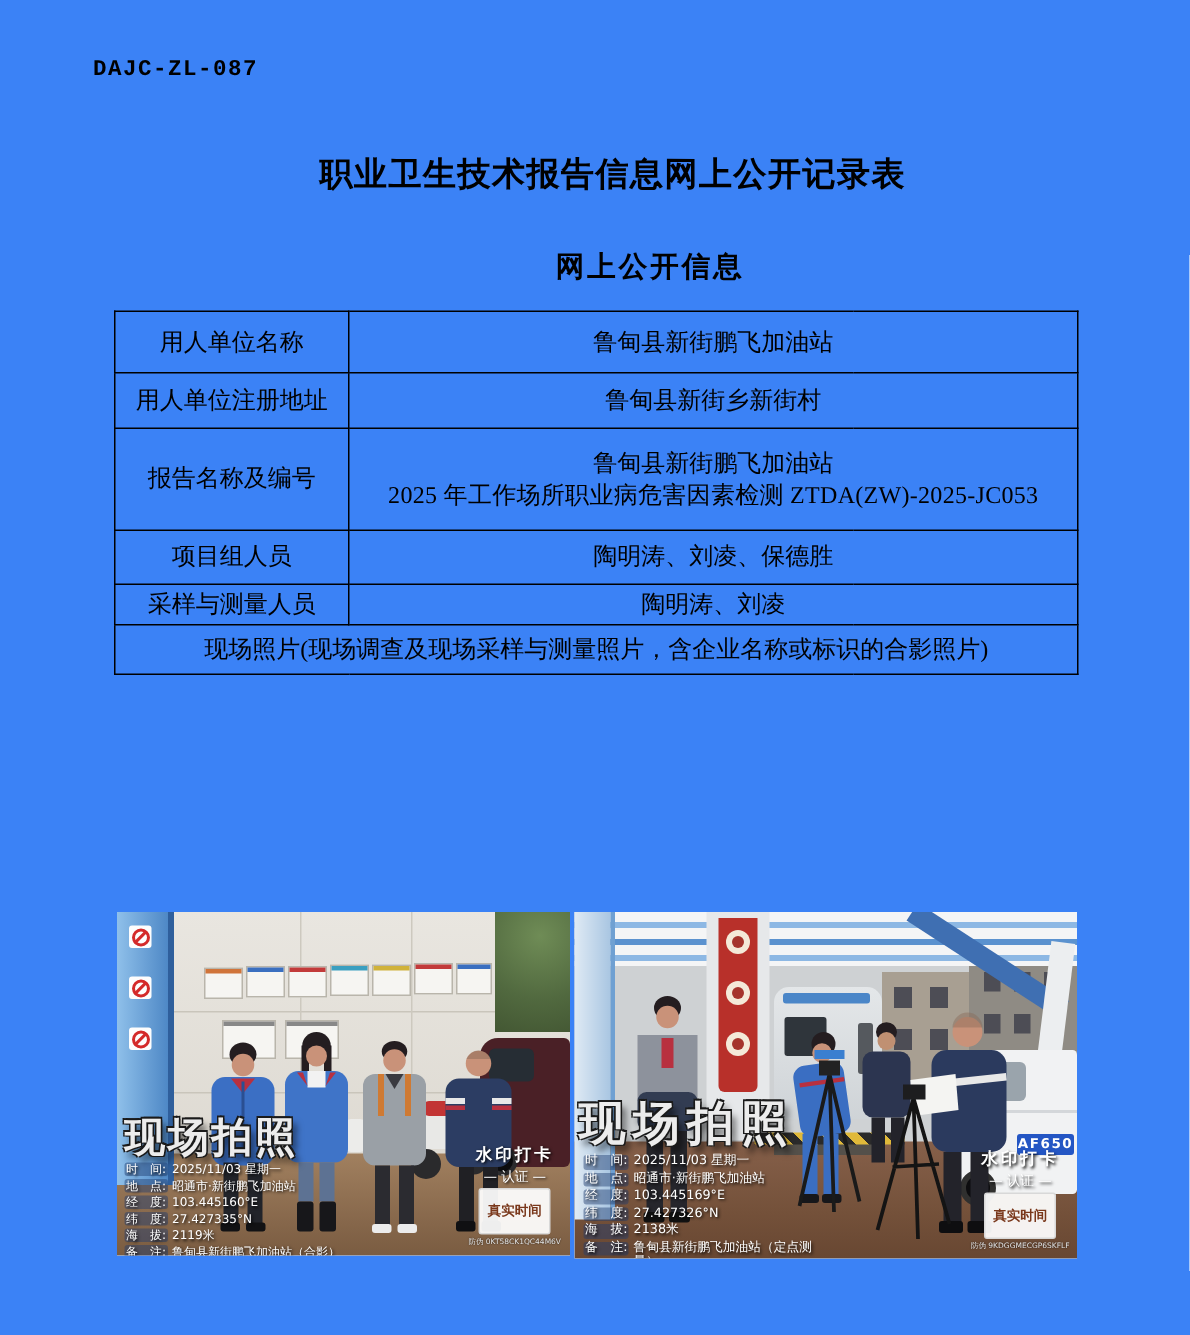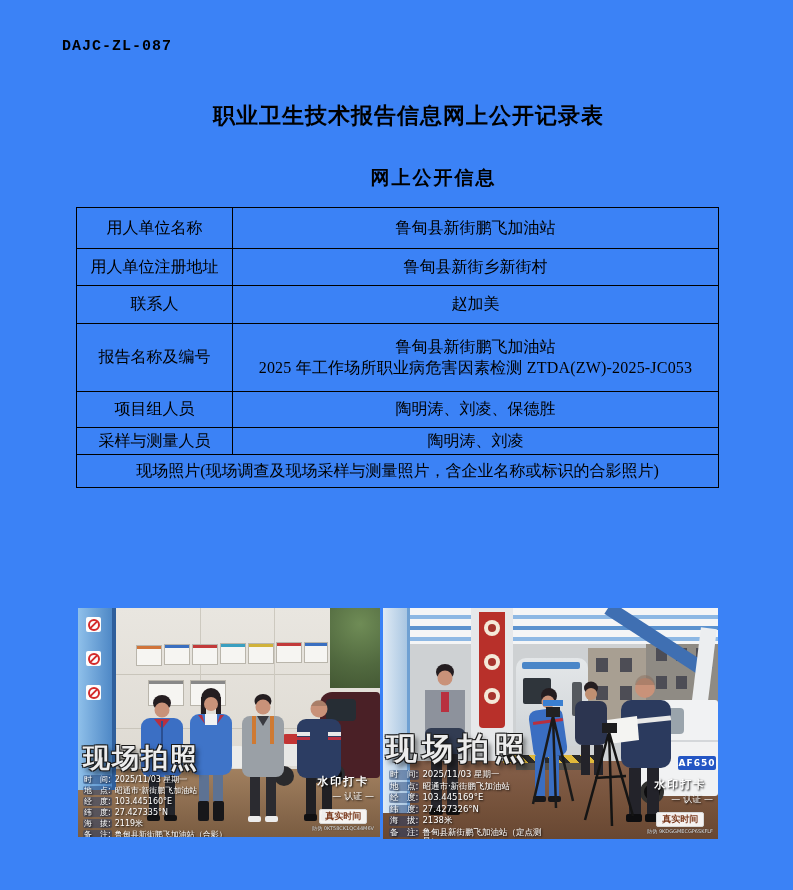--- a/index.html
+++ b/index.html
@@ -32,23 +32,23 @@
             font-weight:800;text-shadow:1px 1px 0 #1a1a1a,-1px -1px 0 #1a1a1a,1px -1px 0 #1a1a1a,
             -1px 1px 0 #1a1a1a,3px 4px 5px rgba(0,0,0,.65);z-index:6;}
   .wm-rows{position:absolute;z-index:6;color:#fff;font-family:"DejaVu Sans", sans-serif;}
   .wm-row{display:flex;gap:3px;margin-bottom:2px;align-items:flex-start;
           text-shadow:1px 1px 2px rgba(0,0,0,.9);}
   .wm-k{background:rgba(30,60,110,.45);border-radius:2px;padding:0 1px;flex:0 0 auto;}
   .wm-v{display:inline-block;}
   .wm-stamp{position:absolute;z-index:6;text-align:center;color:#fff;
             font-family:"DejaVu Sans", sans-serif;}
   .stamp-t{font-size:11px;font-weight:bold;letter-spacing:2px;text-shadow:1px 1px 2px #000;}
-  .stamp-c{font-size:9px;margin:1px 0;text-shadow:1px 1px 2px #000;text-align:right;}
+  .stamp-c{font-size:9px;margin:1px 0;text-shadow:1px 1px 2px #000;}
   .stamp-box{display:inline-block;background:rgba(255,255,255,.93);color:#7a381c;font-size:9px;
-             font-weight:bold;padding:0 5px;border-radius:2px;border:1px solid #d8d8d8;}
+             font-weight:bold;padding:8px 5px;border-radius:2px;border:1px solid #d8d8d8;}
   .stamp-code{font-size:5px;margin-top:1px;color:rgba(255,255,255,.9);text-shadow:0 0 1px #000;}
 
   
   .l-wall{inset:0;background:linear-gradient(#e9e6e0,#dcd8d0 80%);z-index:0;}
   .l-line-h{height:1px;background:#c9c5bb;z-index:1;}
   .l-line-v{width:1px;background:#cdc9bf;z-index:1;}
   .poster{position:absolute;background:#f6f5f2;border:1px solid #b9b5ab;z-index:1;}
   .poster .hd{height:3px;}
   .l-trees{right:0;top:0;width:50px;height:80px;z-index:1;
            background:radial-gradient(circle at 60% 20%,#6f8c56,#51693f 60%,#435733);}
@@ -120,24 +120,20 @@
       </colgroup>
     <tbody>
         <tr style="height:41px">
       <td>用人单位名称</td>
       <td colspan="3">鲁甸县新街鹏飞加油站</td>
     </tr>
     <tr style="height:37px">
       <td>用人单位注册地址</td>
       <td colspan="3">鲁甸县新街乡新街村</td>
     </tr>
-    <tr style="height:38px">
-      <td>联系人</td>
-      <td colspan="3">赵加美</td>
-    </tr>
     <tr style="height:68px">
       <td>报告名称及编号</td>
       <td colspan="3">
         <div>鲁甸县新街鹏飞加油站</div>
         <div class="rep-l2">2025 年工作场所职业病危害因素检测 ZTDA(ZW)-2025-JC053</div>
       </td>
     </tr>
     <tr style="height:36px">
       <td>项目组人员</td>
       <td colspan="3">陶明涛、刘凌、保德胜</td>

